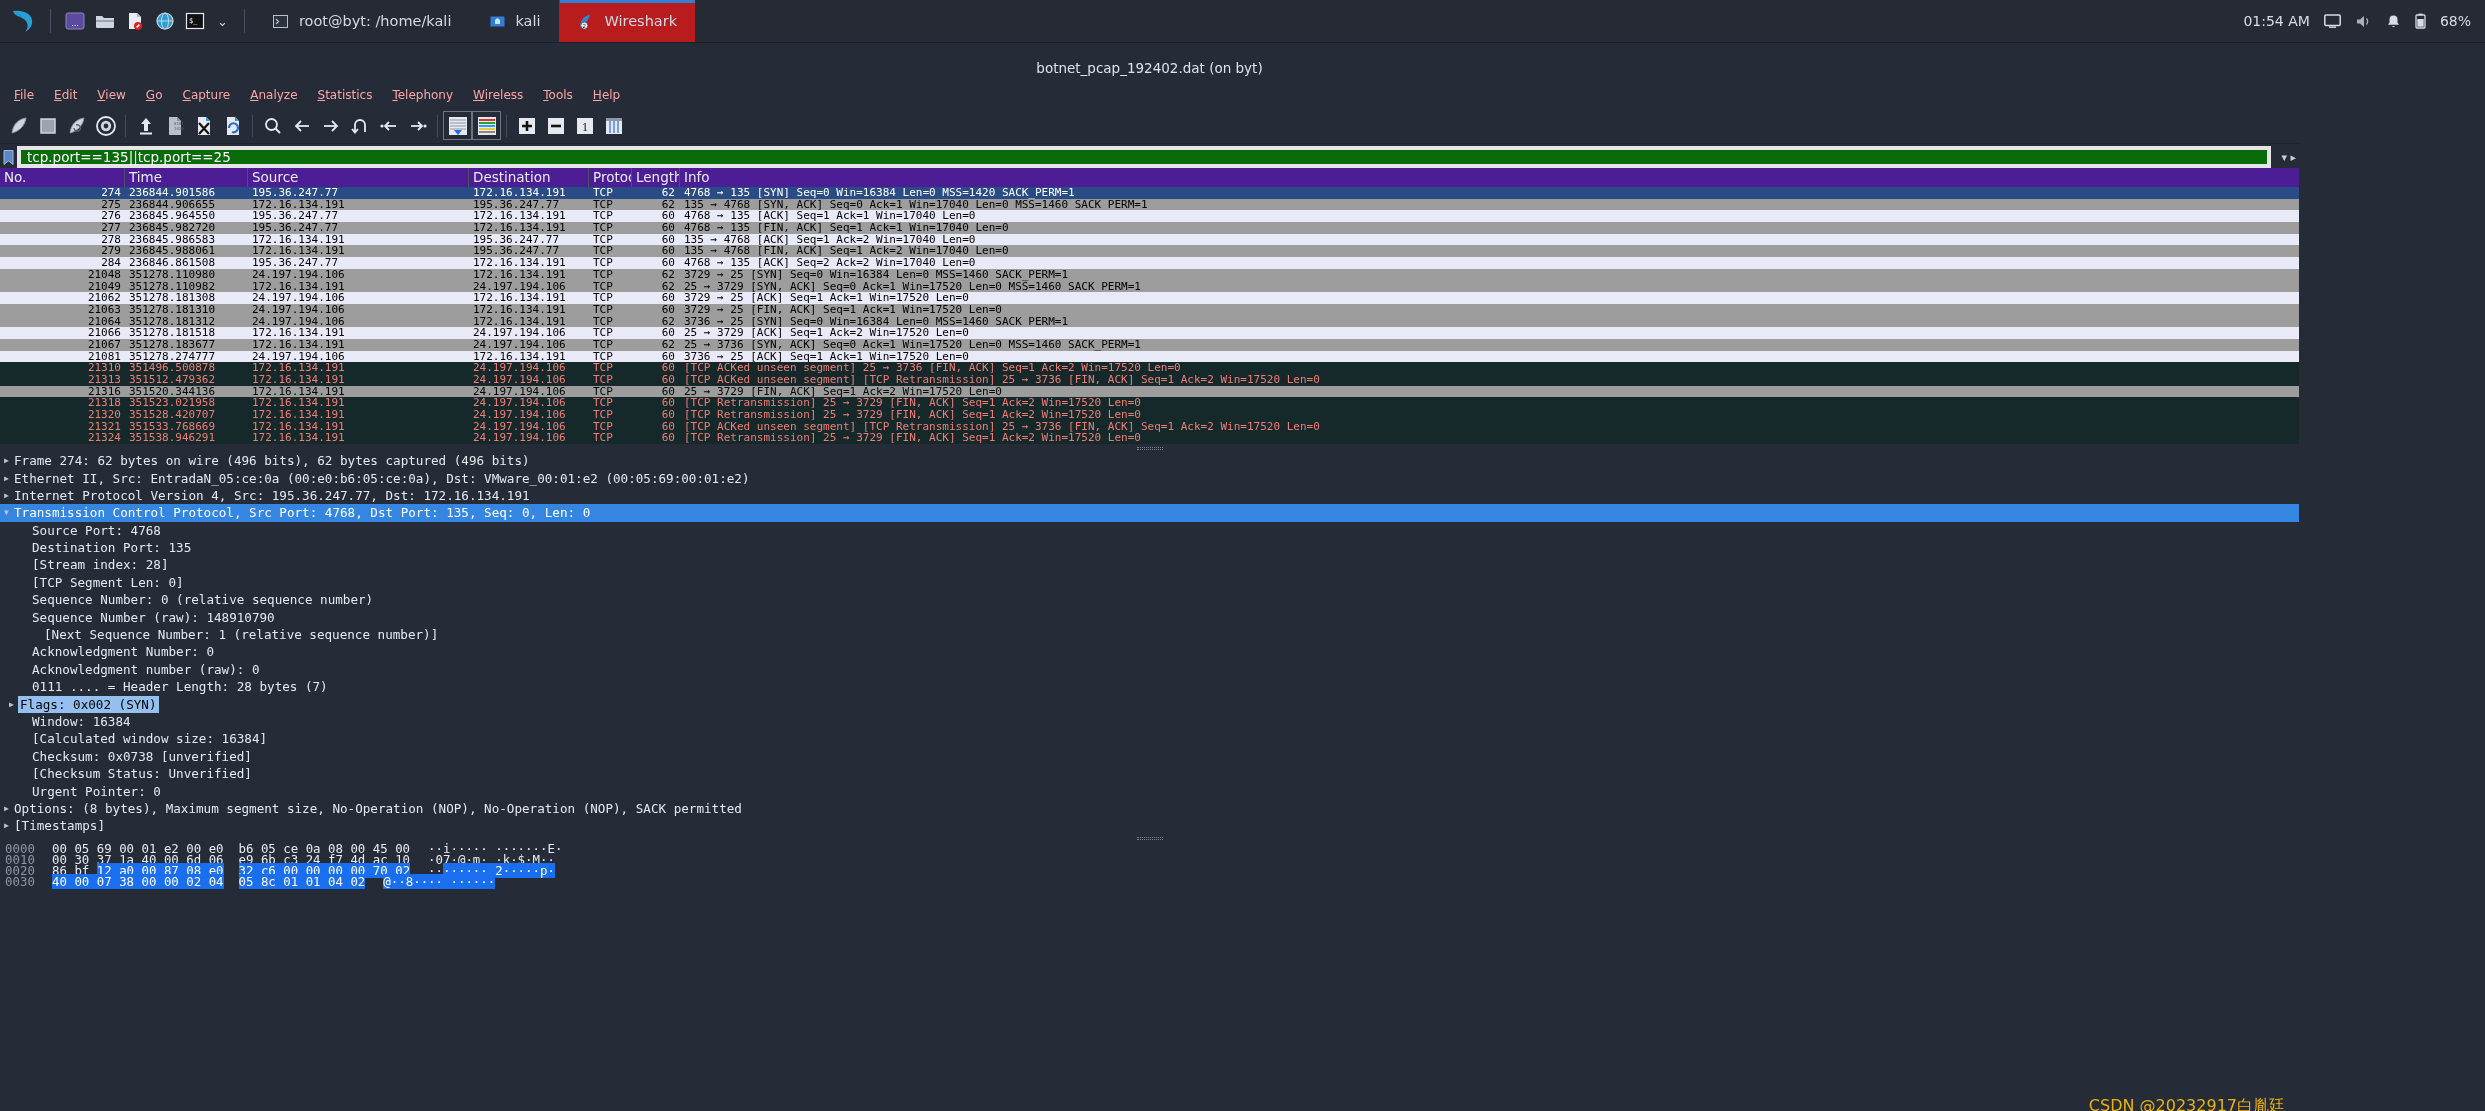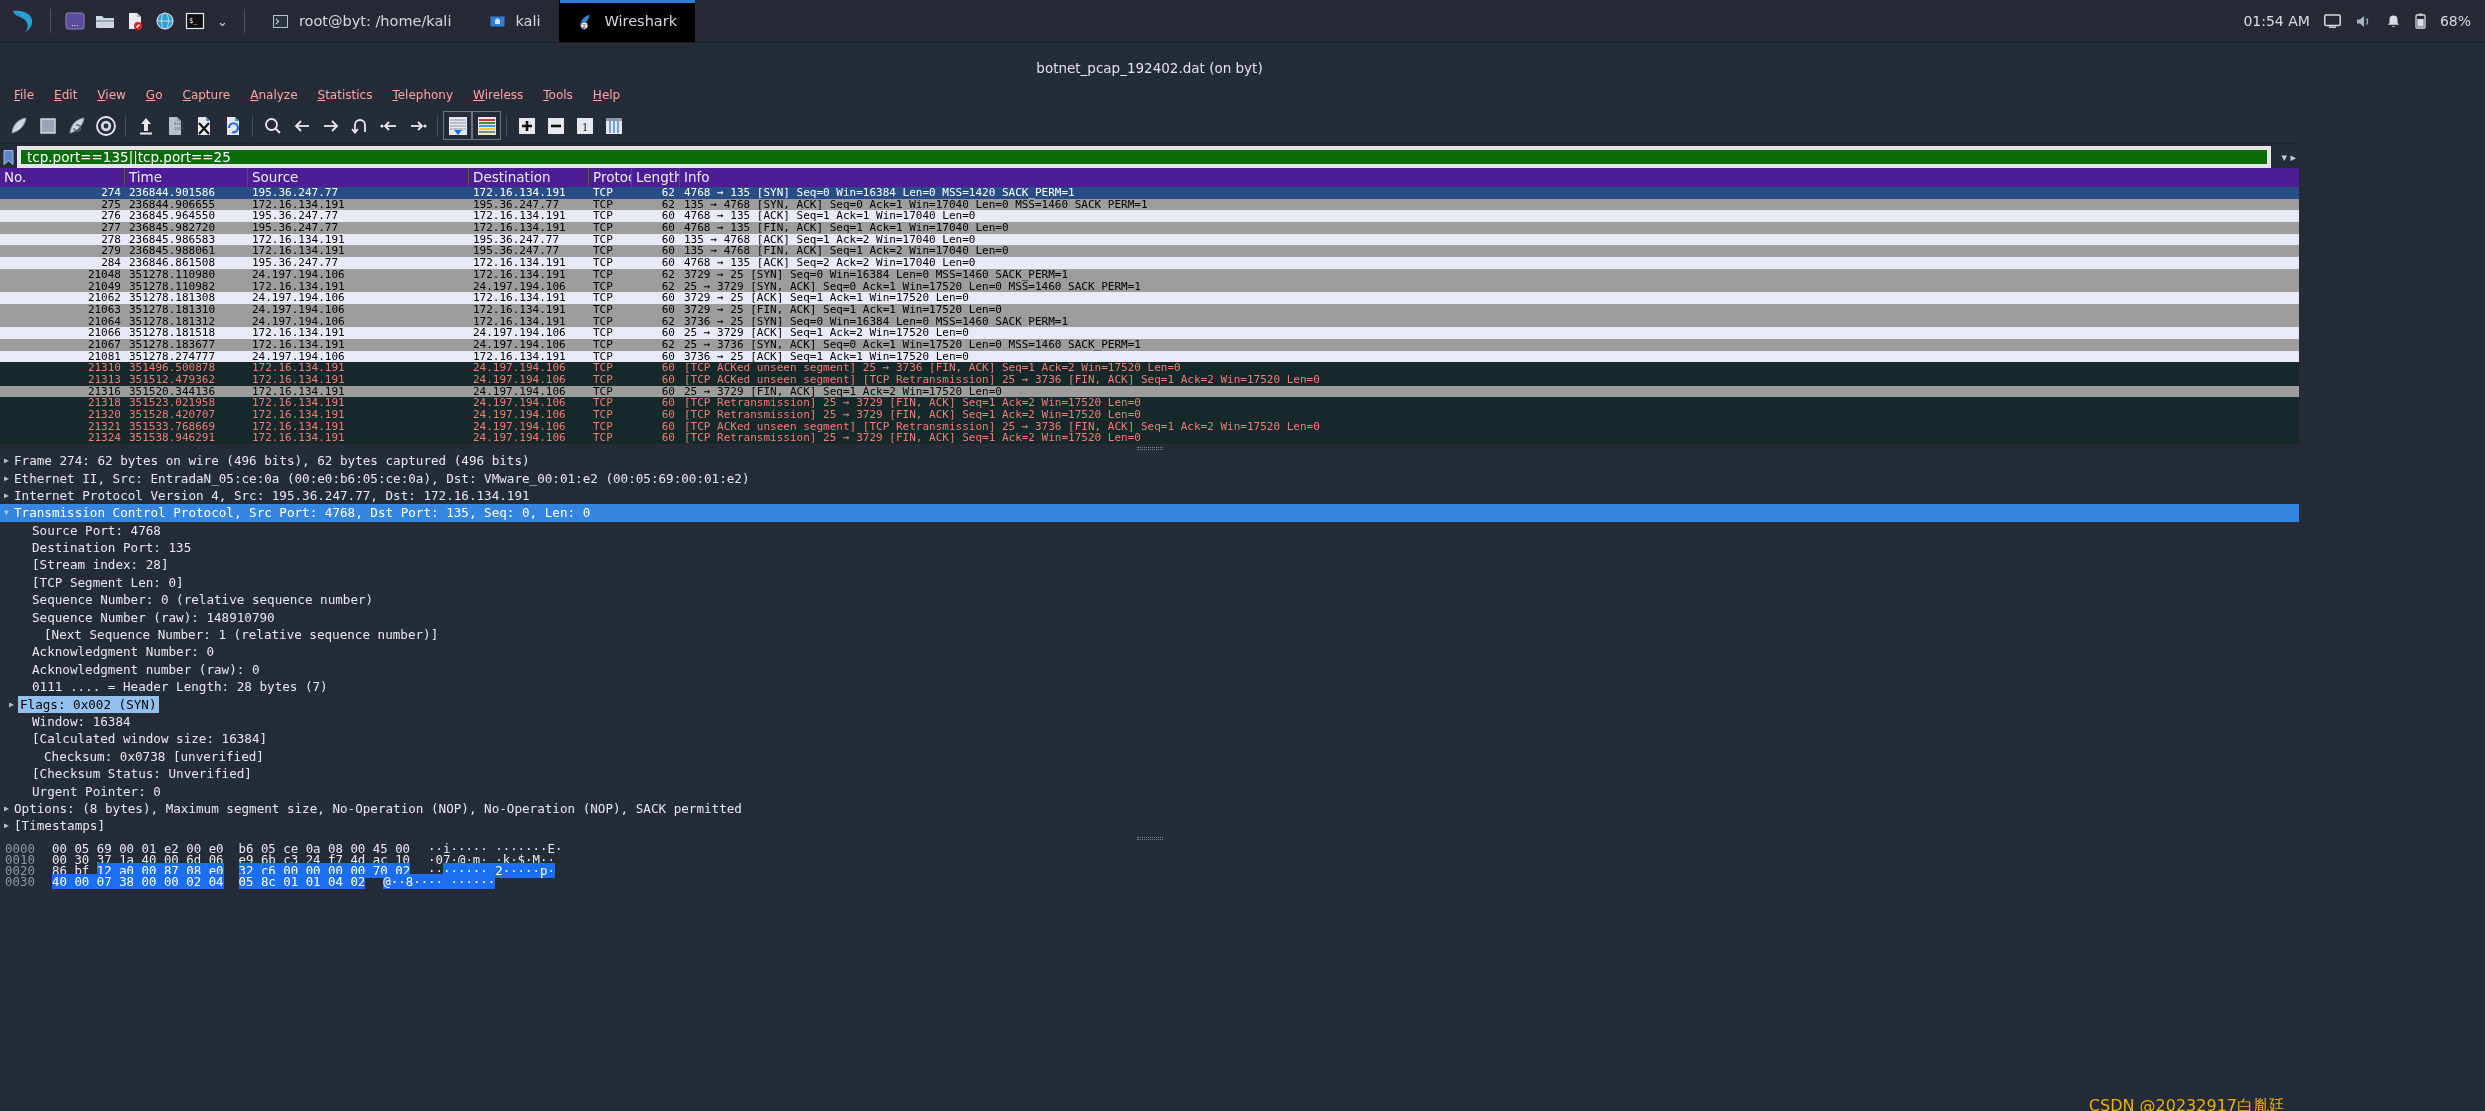--- a/index.html
+++ b/index.html
@@ -25,21 +25,21 @@
   .chev { color:#cfd4dd; font-size:13px; padding:0 6px; }
   .win-btn {
     display:flex; align-items:center; gap:9px;
     padding:0 18px; height:100%;
     color:#d4d9e2; font-size:14.5px;
     font-family:"DejaVu Sans", sans-serif;
     border-left: 1px solid transparent;
     white-space:nowrap;
   }
   .win-btn.active {
-    background:#000000;
+    background:#b91c1c;
     box-shadow: inset 0 3px 0 0 #2f7fd6;
   }
   .win-ico { width:18px; height:18px; display:flex; align-items:center; justify-content:center; }
   .tb-right {
     margin-left:auto; display:flex; align-items:center; gap:14px;
     padding-right:14px; color:#d8dce4; font-size:14px;
   }
   .tb-right .ticon { display:flex; align-items:center; }
   
   #ws { position:absolute; top:54px; left:0; width:2299px; height:1068px; background:#262b38; }
@@ -713,21 +713,21 @@
         <span class="txt">Flags: 0x002 (SYN)</span>
       </div>
       <div class="trow " style="padding-left: 18px;">
         <span class="tw"></span>
         <span class="txt">Window: 16384</span>
       </div>
       <div class="trow " style="padding-left: 18px;">
         <span class="tw"></span>
         <span class="txt">[Calculated window size: 16384]</span>
       </div>
-      <div class="trow " style="padding-left: 18px; margin-left: 12px;">
+      <div class="trow " style="padding-left: 18px;">
         <span class="tw"></span>
         <span class="txt">Checksum: 0x0738 [unverified]</span>
       </div>
       <div class="trow " style="padding-left: 18px;">
         <span class="tw"></span>
         <span class="txt">[Checksum Status: Unverified]</span>
       </div>
       <div class="trow " style="padding-left: 18px;">
         <span class="tw"></span>
         <span class="txt">Urgent Pointer: 0</span>

